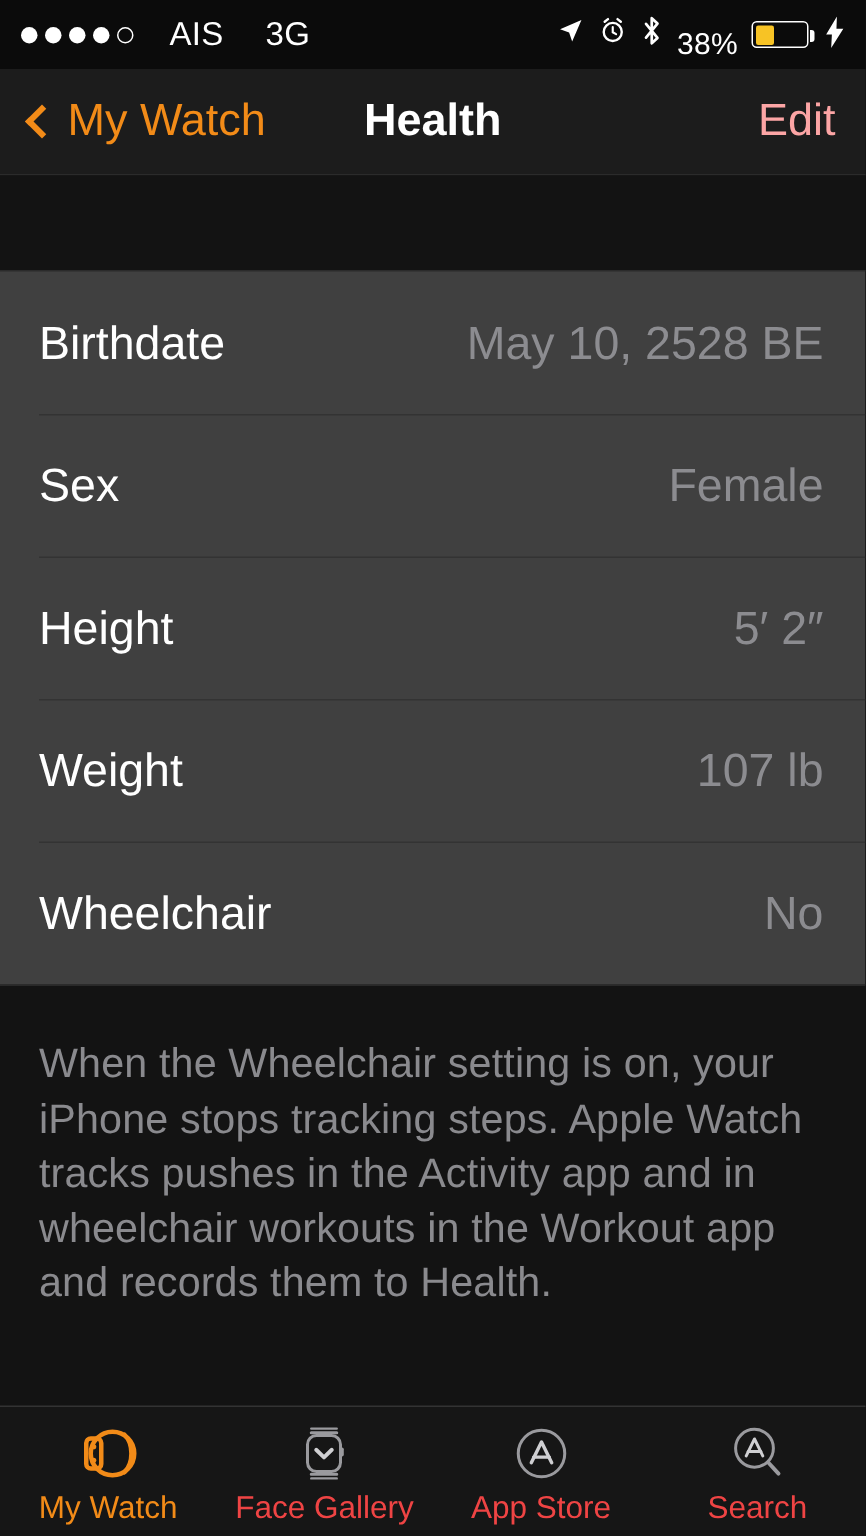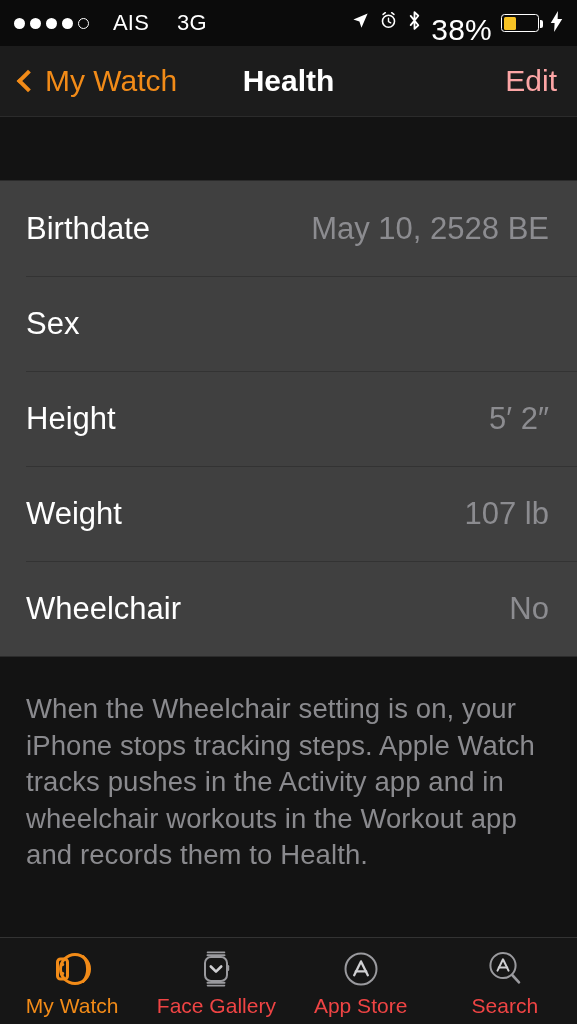--- a/index.html
+++ b/index.html
@@ -23,21 +23,21 @@
   .dots { display:flex; align-items:center; gap:5px; }
   .dot { width:11px; height:11px; border-radius:50%; background:#fff; }
   .dot.hollow { background:transparent; border:1.6px solid #fff; }
   .sb-carrier { font-size:22px; }
   .sb-net { font-size:22px; margin-left:4px; }
   .sb-center {
     position:absolute; left:0; right:0; text-align:center;
     font-size:22px; font-weight:400; pointer-events:none;
   }
   .sb-right { margin-left:auto; display:flex; align-items:center; gap:9px; position:relative; z-index:2; }
-  .sb-pct { font-size:30px;margin-top:14px; }
+  .sb-pct { font-size:20px;margin-top:14px; }
   .battery { width:38px; height:18px; border:1.7px solid #fff; border-radius:3.5px; position:relative; display:block; }
   .battery::after {
     content:""; position:absolute; right:-5px; top:5px; width:3px; height:8px;
     background:#fff; border-radius:0 2px 2px 0;
   }
   .battery .fill { position:absolute; left:1.5px; top:1.5px; bottom:1.5px; border-radius:1.5px; }
   .bolt { font-size:20px; line-height:1; margin-left:2px; }
 
   
   .navbar {
@@ -147,20 +147,21 @@
 
     <div class="table-group">
 
       <div class="row">
         <span class="row-label">Birthdate</span>
         <span class="row-value">May 10, 2528 BE</span>
       </div>
 
       <div class="row">
         <span class="row-label">Sex</span>
+        <span class="row-value">Female</span>
       </div>
 
       <div class="row">
         <span class="row-label">Height</span>
         <span class="row-value">5′ 2″</span>
       </div>
 
       <div class="row">
         <span class="row-label">Weight</span>
         <span class="row-value">107 lb</span>

